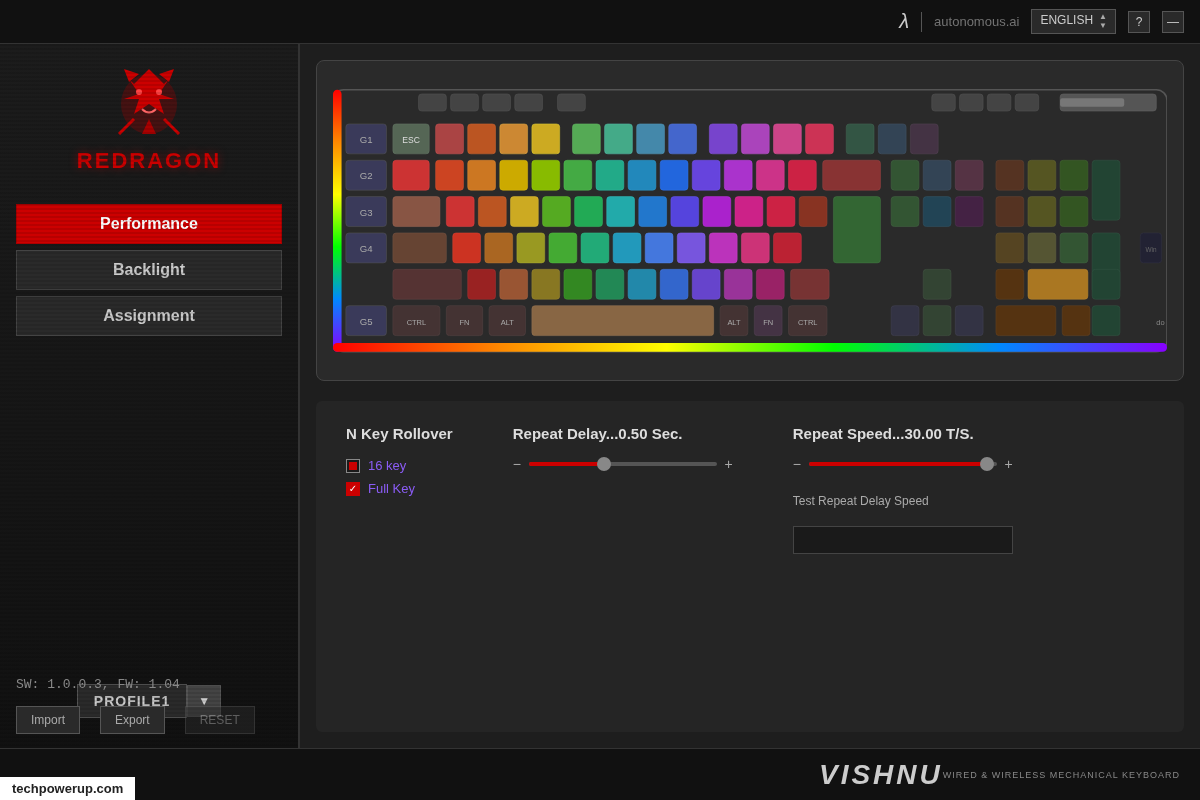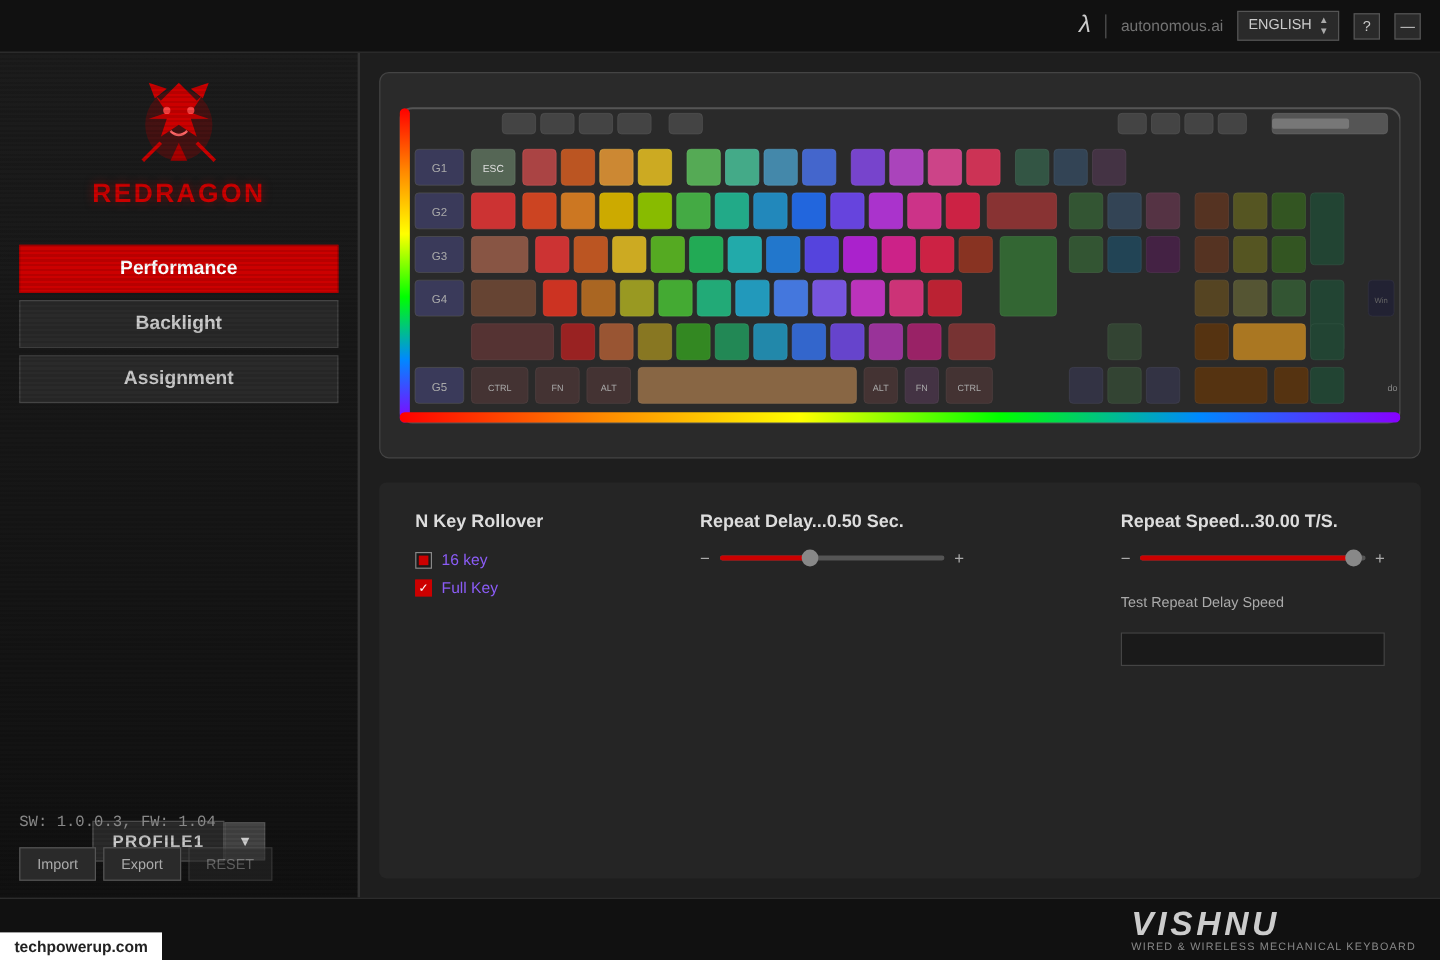--- a/index.html
+++ b/index.html
@@ -189,21 +189,21 @@
       color: #888;
       font-size: 13px;
       font-family: Liberation Mono, monospace;
     }
 
     .bottom-buttons {
       position: absolute;
       bottom: 14px;
       left: 16px;
       display: flex;
-      gap: 6px;
+      gap: 20px;
     }
     .bottom-btn {
       background: #2a2a2a;
       border: 1px solid #555;
       color: #aaa;
       font-size: 12px;
       padding: 6px 14px;
       cursor: pointer;
     }
     .bottom-btn.disabled {
@@ -232,21 +232,20 @@
 
     
     .perf-settings {
       background: #252525;
       border-radius: 6px;
       padding: 24px 30px;
       flex: 1;
       display: flex;
       gap: 60px;
       align-items: flex-start;
-      justify-content: space-between;
     }
 
     .perf-section {
       display: flex;
       flex-direction: column;
       gap: 10px;
     }
     .perf-title {
       color: #ddd;
       font-size: 15px;
@@ -377,22 +376,22 @@
       color: #ccc;
       font-size: 14px;
       font-weight: bold;
       padding: 8px 24px;
       cursor: pointer;
       letter-spacing: 0.5px;
     }
 
     .vishnu-logo {
       display: flex;
-      flex-direction: column;
-      align-items: flex-start;
+      flex-direction: row;
+      align-items: center;
     }
     .vishnu-text {
       color: #ccc;
       font-size: 28px;
       font-weight: 900;
       letter-spacing: 3px;
       line-height: 1;
       font-style: italic;
     }
     .vishnu-sub {

